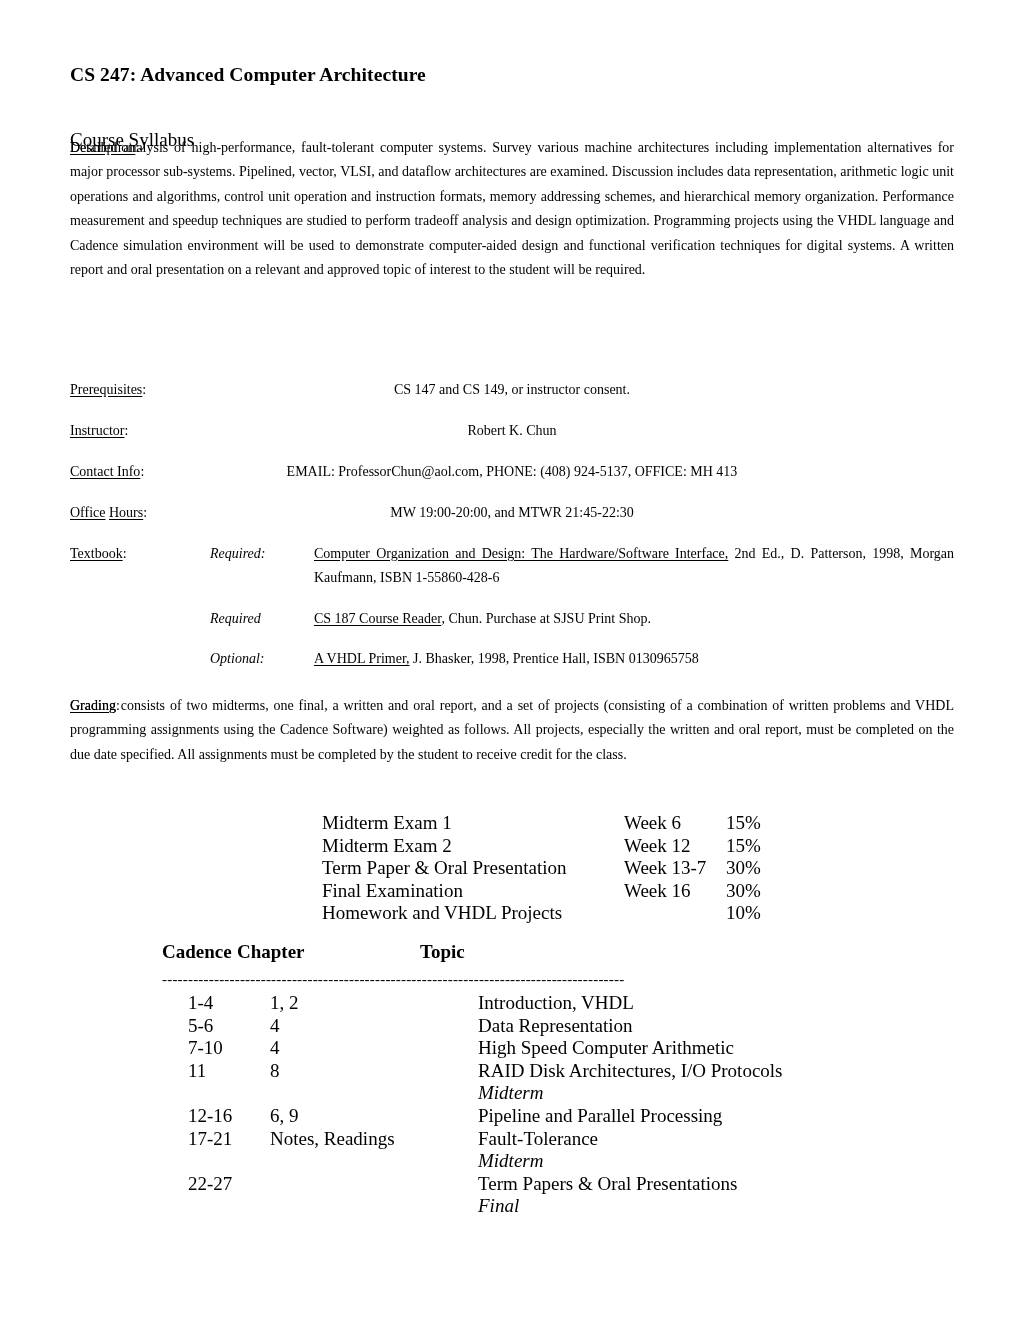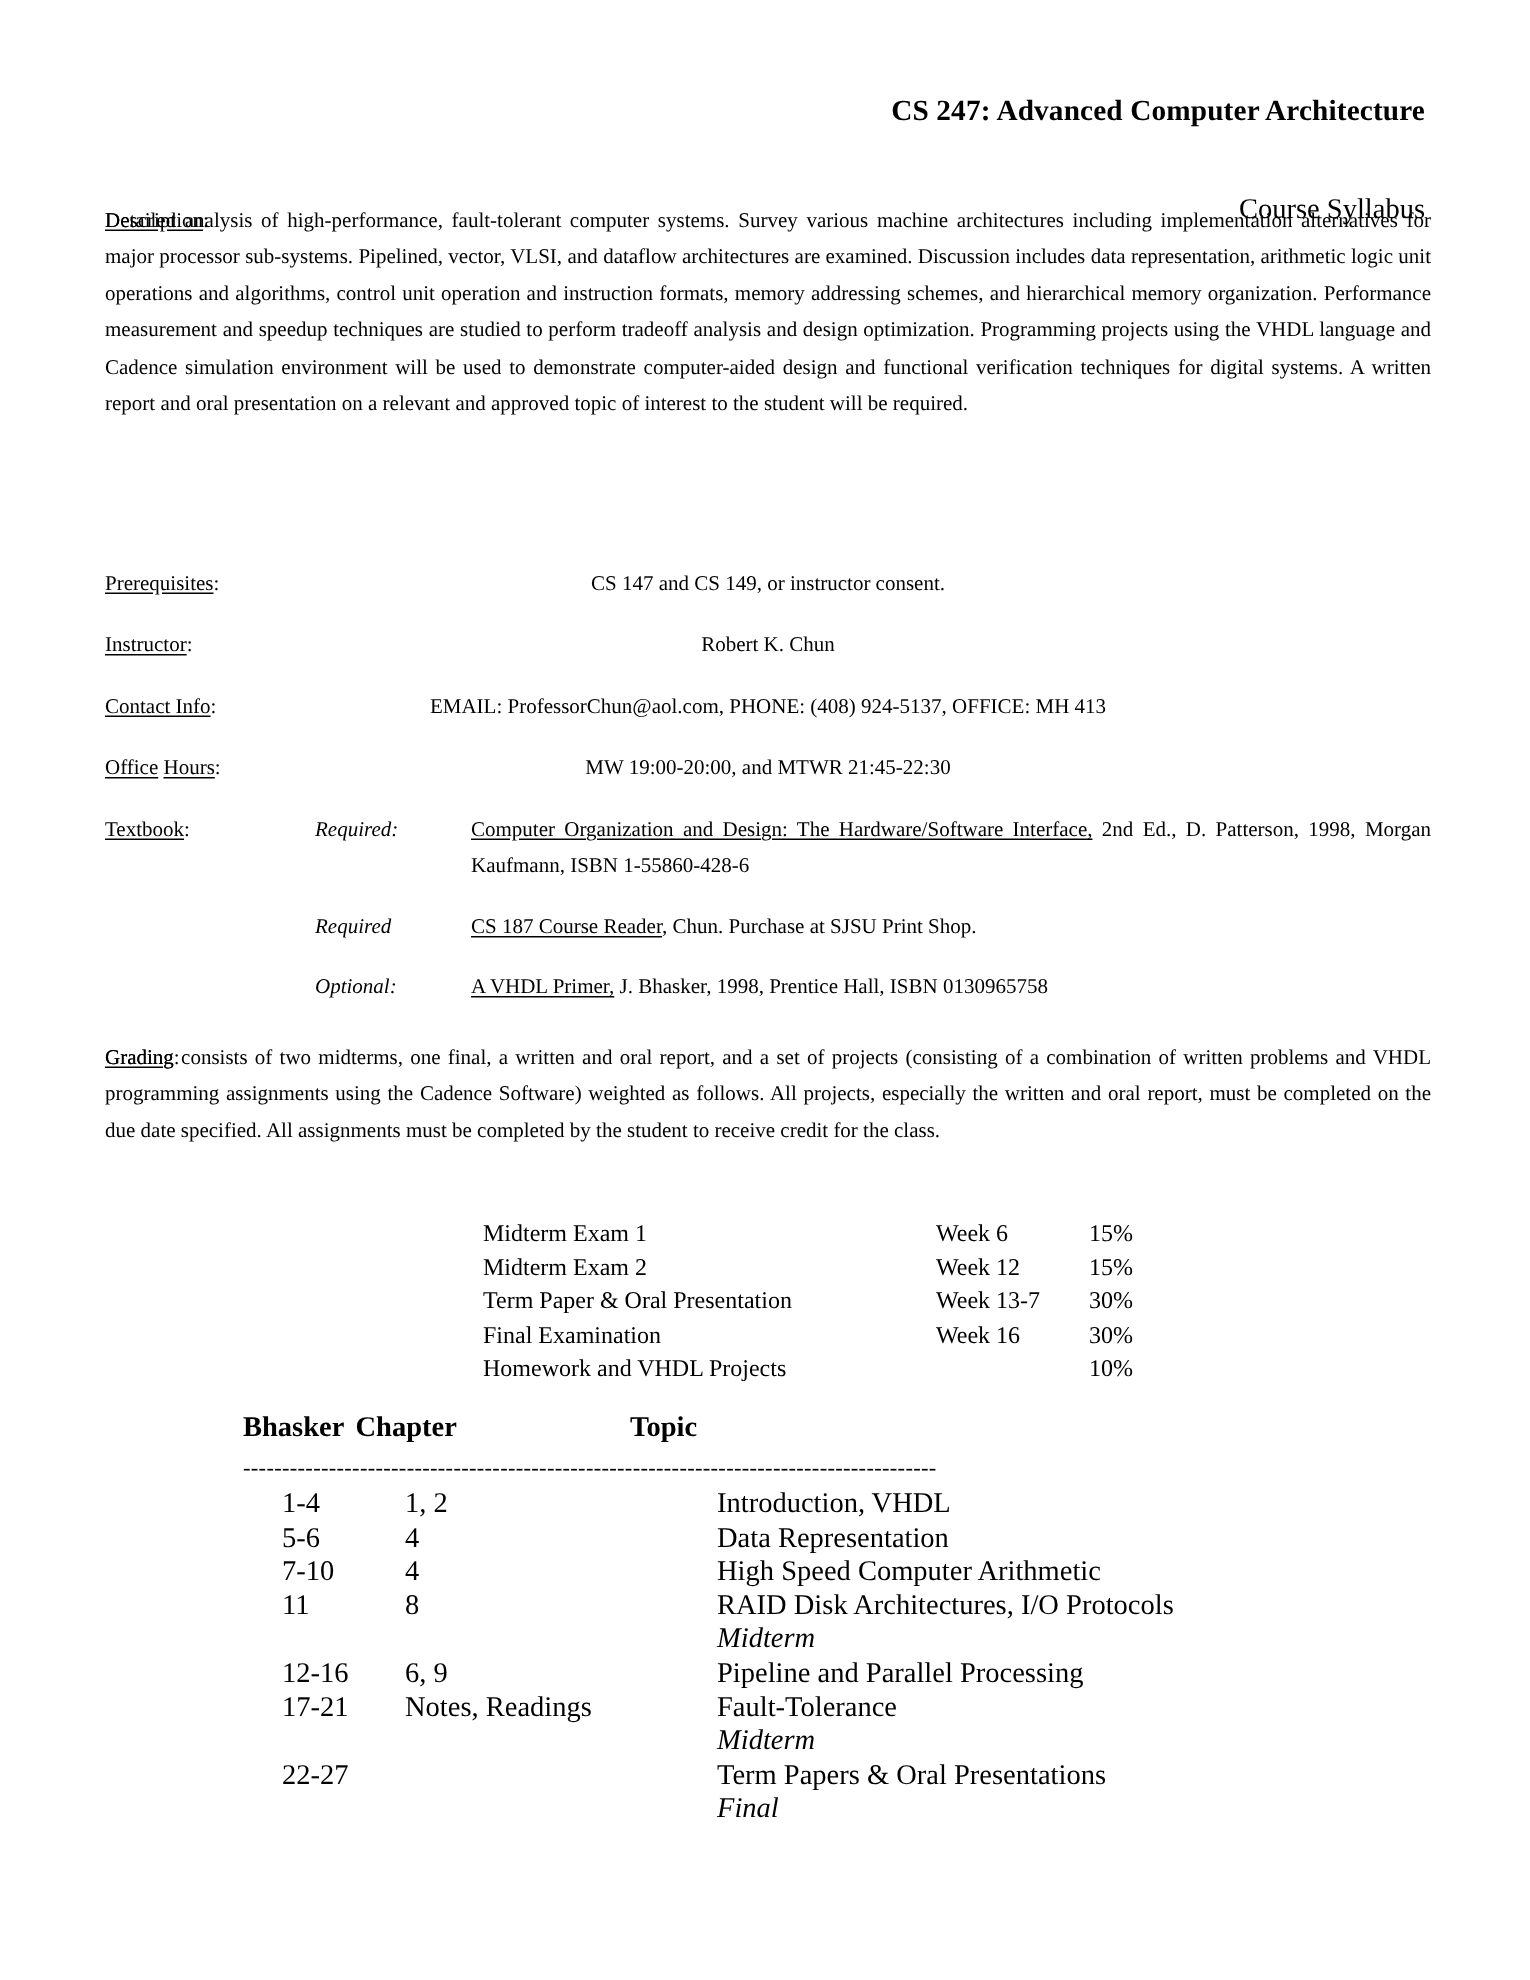--- a/index.html
+++ b/index.html
@@ -22,21 +22,21 @@
     height: 1320px;
     padding: 0;
   }
 
   
   .title-block {
     position: absolute;
     left: 70px;
     top: 62px;
     width: 880px;
-    text-align: right;
+    text-align: left;
   }
   .doc-title {
     font-size: 19.5px;
     font-weight: bold;
     line-height: 25px;
     letter-spacing: 0.1px;
   }
   .doc-subtitle {
     font-size: 19px;
     line-height: 25px;
@@ -86,21 +86,21 @@
     text-align: justify;
     text-justify: inter-word;
   }
   .ul { text-decoration: underline; text-underline-offset: 1.8px; }
 
   
   .weights {
     position: absolute;
     left: 322px;
     top: 812px;
-    font-size: 16px;
+    font-size: 19px;
     line-height: 22.6px;
     border-collapse: collapse;
   }
   .weights td { padding: 0; vertical-align: top; white-space: nowrap; }
   .weights td.c-item { width: 302px; }
   .weights td.c-when { width: 102px; }
   .weights td.c-pct  { width: 70px; }
 
   
   .schedule {
@@ -226,21 +226,21 @@
       <tr>
         <td class="c-item">Homework and VHDL Projects</td>
         <td class="c-when"></td>
         <td class="c-pct">10%</td>
       </tr>
     </tbody>
   </table>
 
   <div class="schedule">
     <div class="sched-head">
-      <span class="h-lecture">Bhasker</span>
+      <span class="h-lecture">Cadence</span>
       <span class="h-chapter">Chapter</span>
       <span class="h-topic">Topic</span>
     </div>
     <div class="sched-rule">-----------------------------------------------------------------------------------------</div>
 
     <div class="sched-rows">
       <div class="sched-row">
         <span class="c-lec">1-4</span>
         <span class="c-chap">1, 2</span>
         <span class="c-top">Introduction, VHDL</span>

